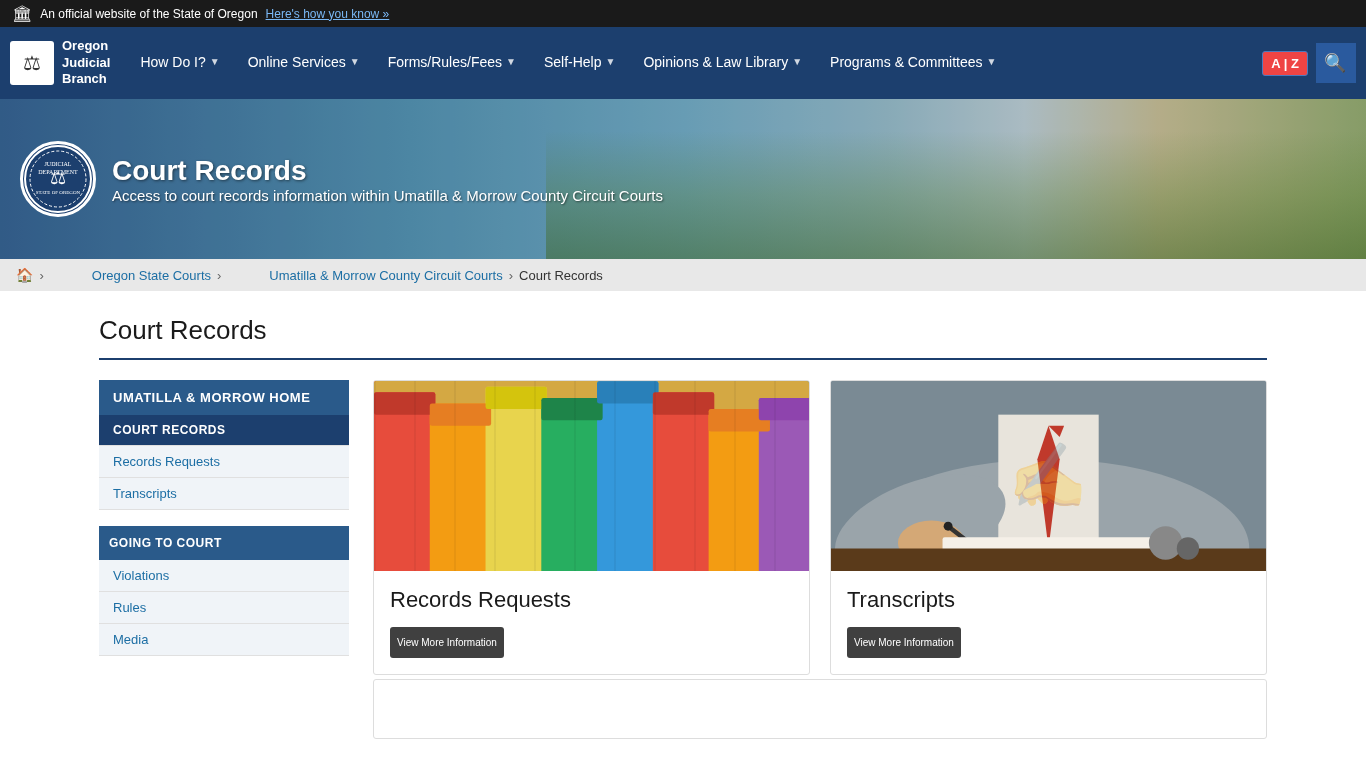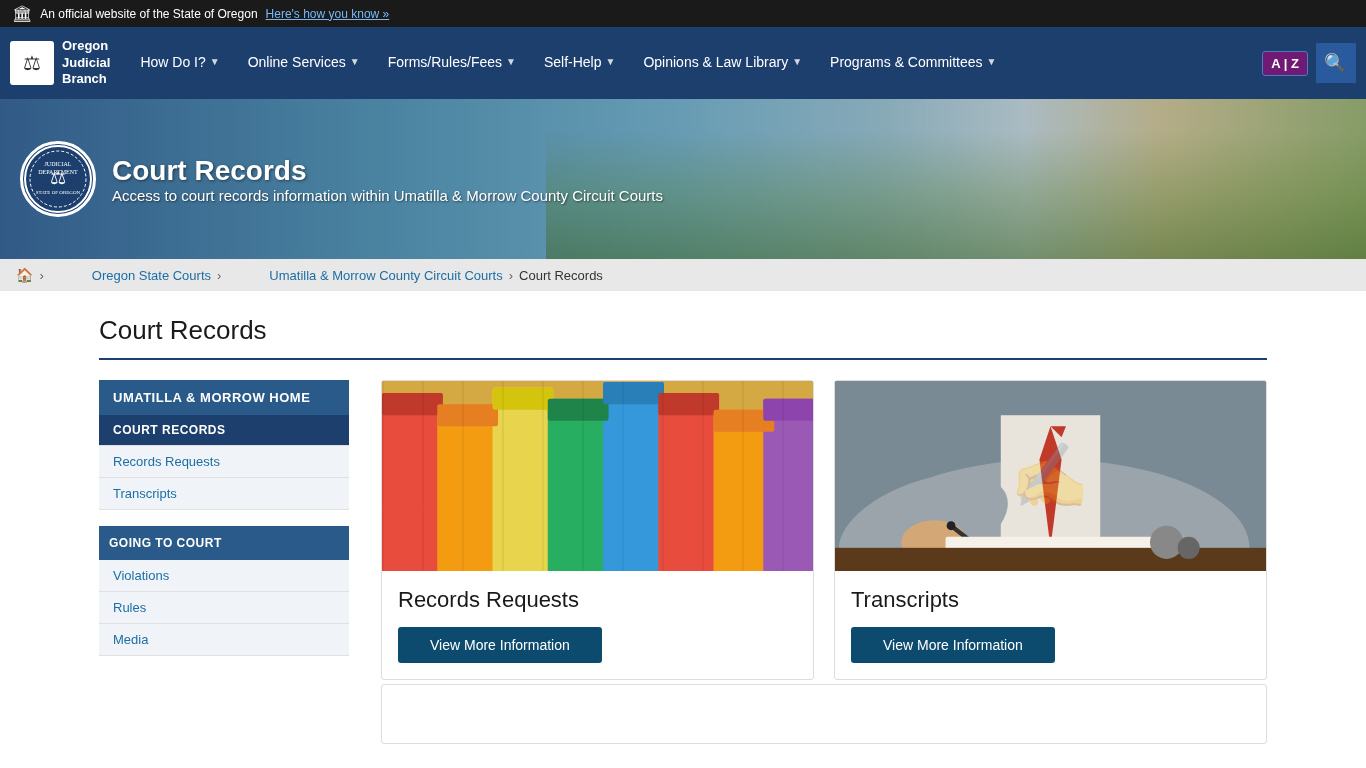--- a/index.html
+++ b/index.html
@@ -68,21 +68,21 @@
       border-bottom: 3px solid transparent;
       transition: border-color 0.2s;
     }
     .nav-chevron { font-size: 10px; opacity: 0.8; }
     .nav-right {
       display: flex;
       align-items: center;
       gap: 8px;
     }
     .translate-btn {
-      background: #701a75;
+      background: #ef4444;
       border: 1px solid #4a7abf;
       color: #fff;
       padding: 4px 8px;
       cursor: pointer;
       border-radius: 3px;
       font-size: 13px;
       font-weight: bold;
     }
     .search-btn {
       background: #2a5a9e;
@@ -179,21 +179,21 @@
       font-weight: normal;
       color: #1a1a1a;
       margin-bottom: 20px;
       border-bottom: 2px solid #1c3f6e;
       padding-bottom: 12px;
     }
 
     
     .content-layout {
       display: flex;
-      gap: 32px;
+      gap: 24px;
     }
 
     
     .sidebar {
       width: 250px;
       flex-shrink: 0;
     }
     .sidebar-section-header {
       background: #2a5a8a;
       color: #fff;
@@ -282,25 +282,25 @@
     .card-body {
       padding: 16px;
     }
     .card-title {
       font-size: 22px;
       font-weight: normal;
       color: #1a1a1a;
       margin-bottom: 14px;
     }
     .card-btn {
-      background: #0c4a6e;
+      background: #404040;
       color: #fff;
       border: none;
-      padding: 10px 32px;
-      font-size: 14px;
+      padding: 10px 7px;
+      font-size: 10px;
       cursor: pointer;
       border-radius: 3px;
     }
 
     
     .card-partial {
       border: 1px solid #ddd;
       border-radius: 3px;
       overflow: hidden;
       background: #fff;

